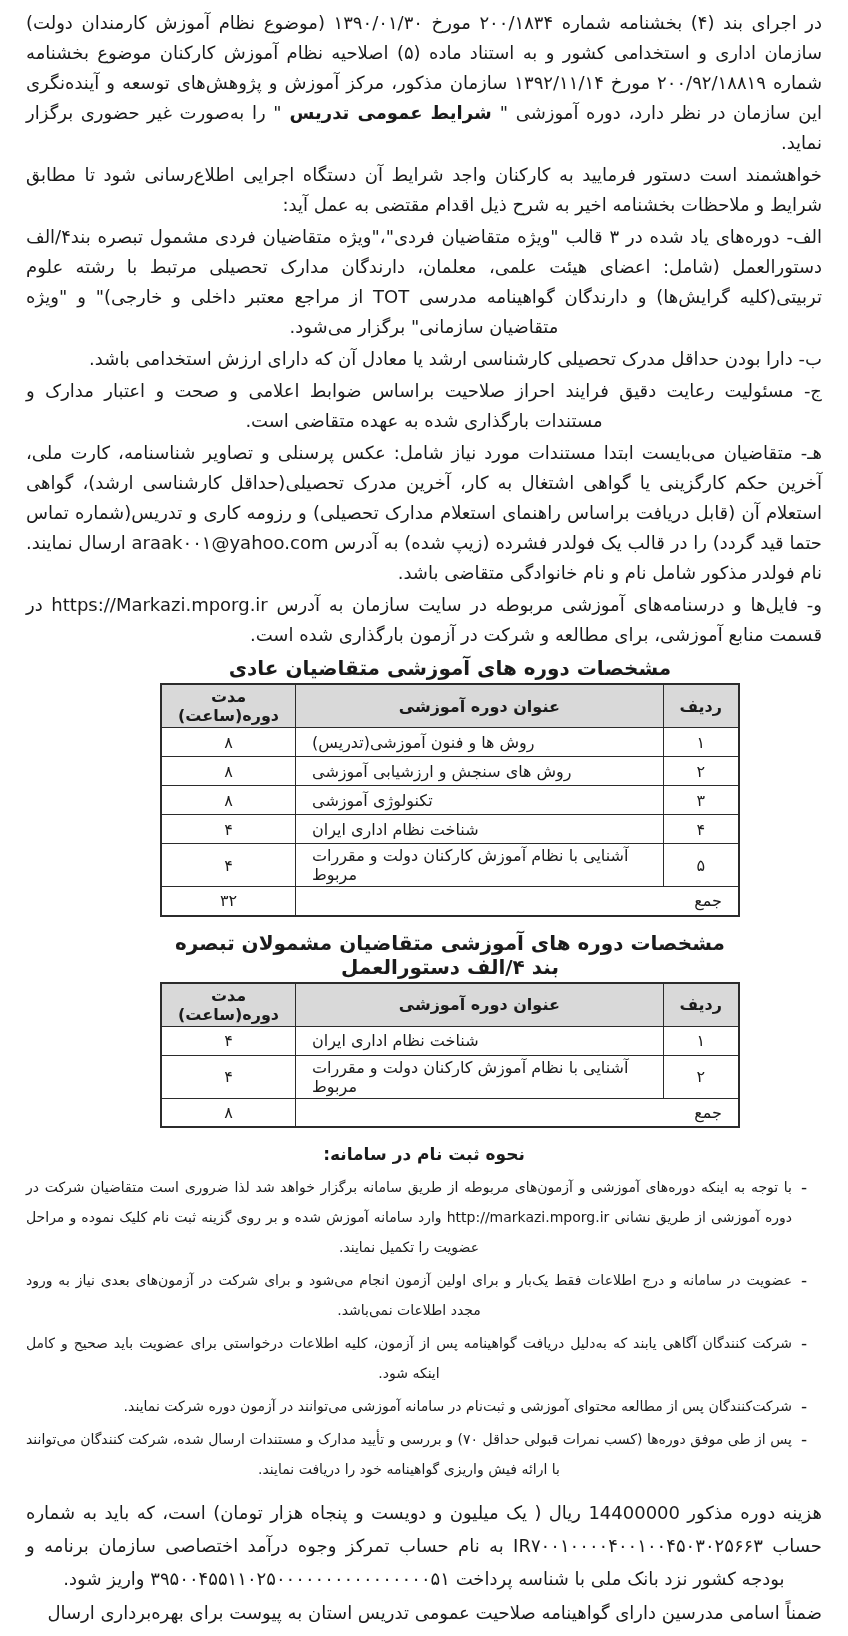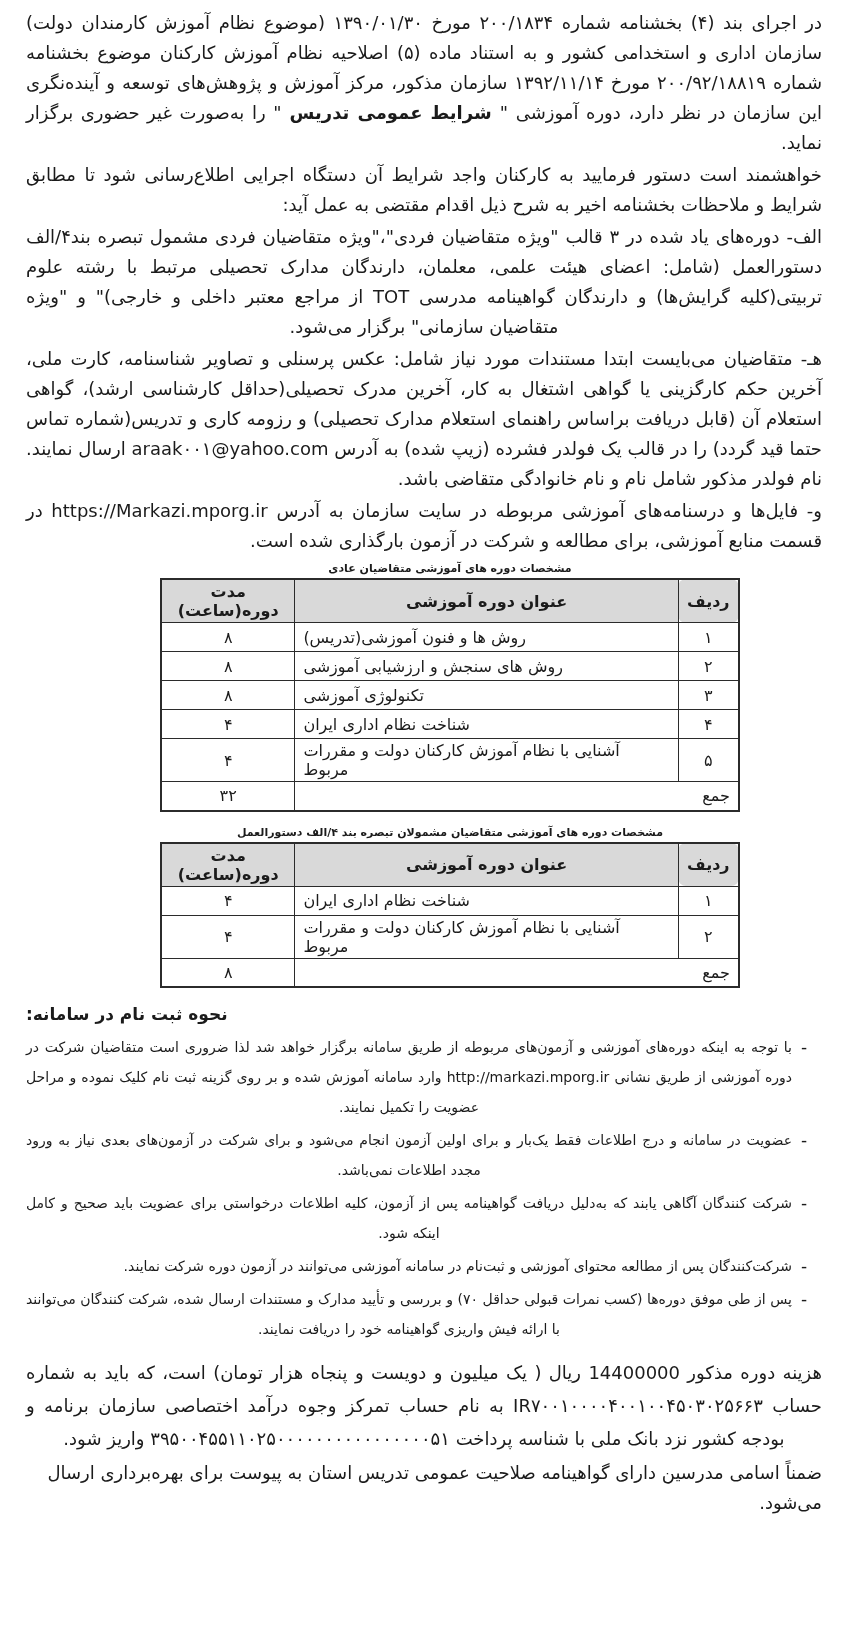--- a/index.html
+++ b/index.html
@@ -11,52 +11,54 @@
     color:#1b1b1b;
     font-family:"DejaVu Sans", sans-serif;
     overflow:hidden;
   }
   .para { margin:0 0 2px 0; font-size:18px; line-height:30px; text-align:justify; }
   .jr { text-align-last:right; }
   .jc { text-align-last:center; }
   .b { font-weight:bold; }
 
   .tblwrap { width:580px; margin:6px 82px 10px auto; }
-  .tbltitle { font-weight:bold; font-size:11px; text-align:center; margin:0 0 3px 0; }
+  .tbltitle { font-weight:bold; font-size:20px; text-align:center; margin:0 0 3px 0; }
   table.tbl { width:100%; border-collapse:collapse; border:2px solid #2b2b2b; }
   .tbl th, .tbl td {
-    border:1px solid #2b2b2b; font-size:16px; padding:2px 8px;
+    border:1px solid #2b2b2b; font-size:16px; padding:2px 16px;
     height:29px; box-sizing:border-box; vertical-align:middle;
   }
   .tbl thead th { background:#d9d9d9; font-weight:bold; text-align:center; }
-  .c-no    { width:54px;  text-align:center;border-radius:8px; }
+  .c-no    { width:54px;  text-align:center; }
   .c-title { width:378px; text-align:left; }
   .c-hours { width:132px; text-align:center; }
   .c-total { }
 
-  .secheading { font-weight:bold; font-size:17px; margin:16px 0 8px 0; text-align:left; }
+  .secheading { font-weight:bold; font-size:17px; margin:16px 0 8px 0; text-align:center; }
   .bullets { padding-right:6px; }
   .bullet { display:flex; margin:0 0 3px 0; }
   .dash { flex:0 0 24px; width:24px; font-size:17px; line-height:30px; text-align:center; }
   .btxt { flex:1; font-size:14px; line-height:30px; text-align:justify; text-align-last:center; }
   .btxt.jr { text-align-last:right; }
 
   .pay { margin-top:12px; line-height:33px; }
   .note { margin-top:3px; text-align:right; text-align-last:right; }
 </style>
 </head>
 <body>
 
 <div class="page">
 
   <p class="para jr"><span>در اجرای بند (۴) بخشنامه شماره ۲۰۰/۱۸۳۴ مورخ ۱۳۹۰/۰۱/۳۰ (موضوع نظام آموزش کارمندان دولت) سازمان اداری و استخدامی کشور و به استناد ماده (۵) اصلاحیه نظام آموزش کارکنان موضوع بخشنامه شماره ۲۰۰/۹۲/۱۸۸۱۹ مورخ ۱۳۹۲/۱۱/۱۴ سازمان مذکور، مرکز آموزش و پژوهش‌های توسعه و آینده‌نگری این سازمان در نظر دارد، دوره آموزشی "</span><span class="b"> شرایط عمومی تدریس </span><span>" را به‌صورت غیر حضوری برگزار نماید.</span></p>
 
   <p class="para jr">خواهشمند است دستور فرمایید به کارکنان واجد شرایط آن دستگاه اجرایی اطلاع‌رسانی شود تا مطابق شرایط و ملاحظات بخشنامه اخیر به شرح ذیل اقدام مقتضی به عمل آید:</p>
 
   <p class="para jc">الف- دوره‌های یاد شده در ۳ قالب "ویژه متقاضیان فردی"،"ویژه متقاضیان فردی مشمول تبصره بند۴/الف دستورالعمل (شامل: اعضای هیئت علمی، معلمان، دارندگان مدارک تحصیلی مرتبط با رشته علوم تربیتی(کلیه گرایش‌ها) و دارندگان گواهینامه مدرسی TOT از مراجع معتبر داخلی و خارجی)" و "ویژه متقاضیان سازمانی" برگزار می‌شود.</p>
+  <p class="para jr">ب- دارا بودن حداقل مدرک تحصیلی کارشناسی ارشد یا معادل آن که دارای ارزش استخدامی باشد.</p>
+  <p class="para jc">ج- مسئولیت رعایت دقیق فرایند احراز صلاحیت براساس ضوابط اعلامی و صحت و اعتبار مدارک و مستندات بارگذاری شده به عهده متقاضی است.</p>
   <p class="para jr">هـ- متقاضیان می‌بایست ابتدا مستندات مورد نیاز شامل: عکس پرسنلی و تصاویر شناسنامه، کارت ملی، آخرین حکم کارگزینی یا گواهی اشتغال به کار، آخرین مدرک تحصیلی(حداقل کارشناسی ارشد)، گواهی استعلام آن (قابل دریافت براساس راهنمای استعلام مدارک تحصیلی) و رزومه کاری و تدریس(شماره تماس حتما قید گردد) را در قالب یک فولدر فشرده (زیپ شده) به آدرس araak۰۰۱@yahoo.com ارسال نمایند. نام فولدر مذکور شامل نام و نام خانوادگی متقاضی باشد.</p>
   <p class="para jr">و- فایل‌ها و درسنامه‌های آموزشی مربوطه در سایت سازمان به آدرس https://Markazi.mporg.ir در قسمت منابع آموزشی، برای مطالعه و شرکت در آزمون بارگذاری شده است.</p>
 
   <div class="tblwrap">
     <div class="tbltitle">مشخصات دوره های آموزشی متقاضیان عادی</div>
     <table class="tbl">
       <thead>
         <tr>
           <th class="c-no">ردیف</th>
           <th class="c-title">عنوان دوره آموزشی</th>

